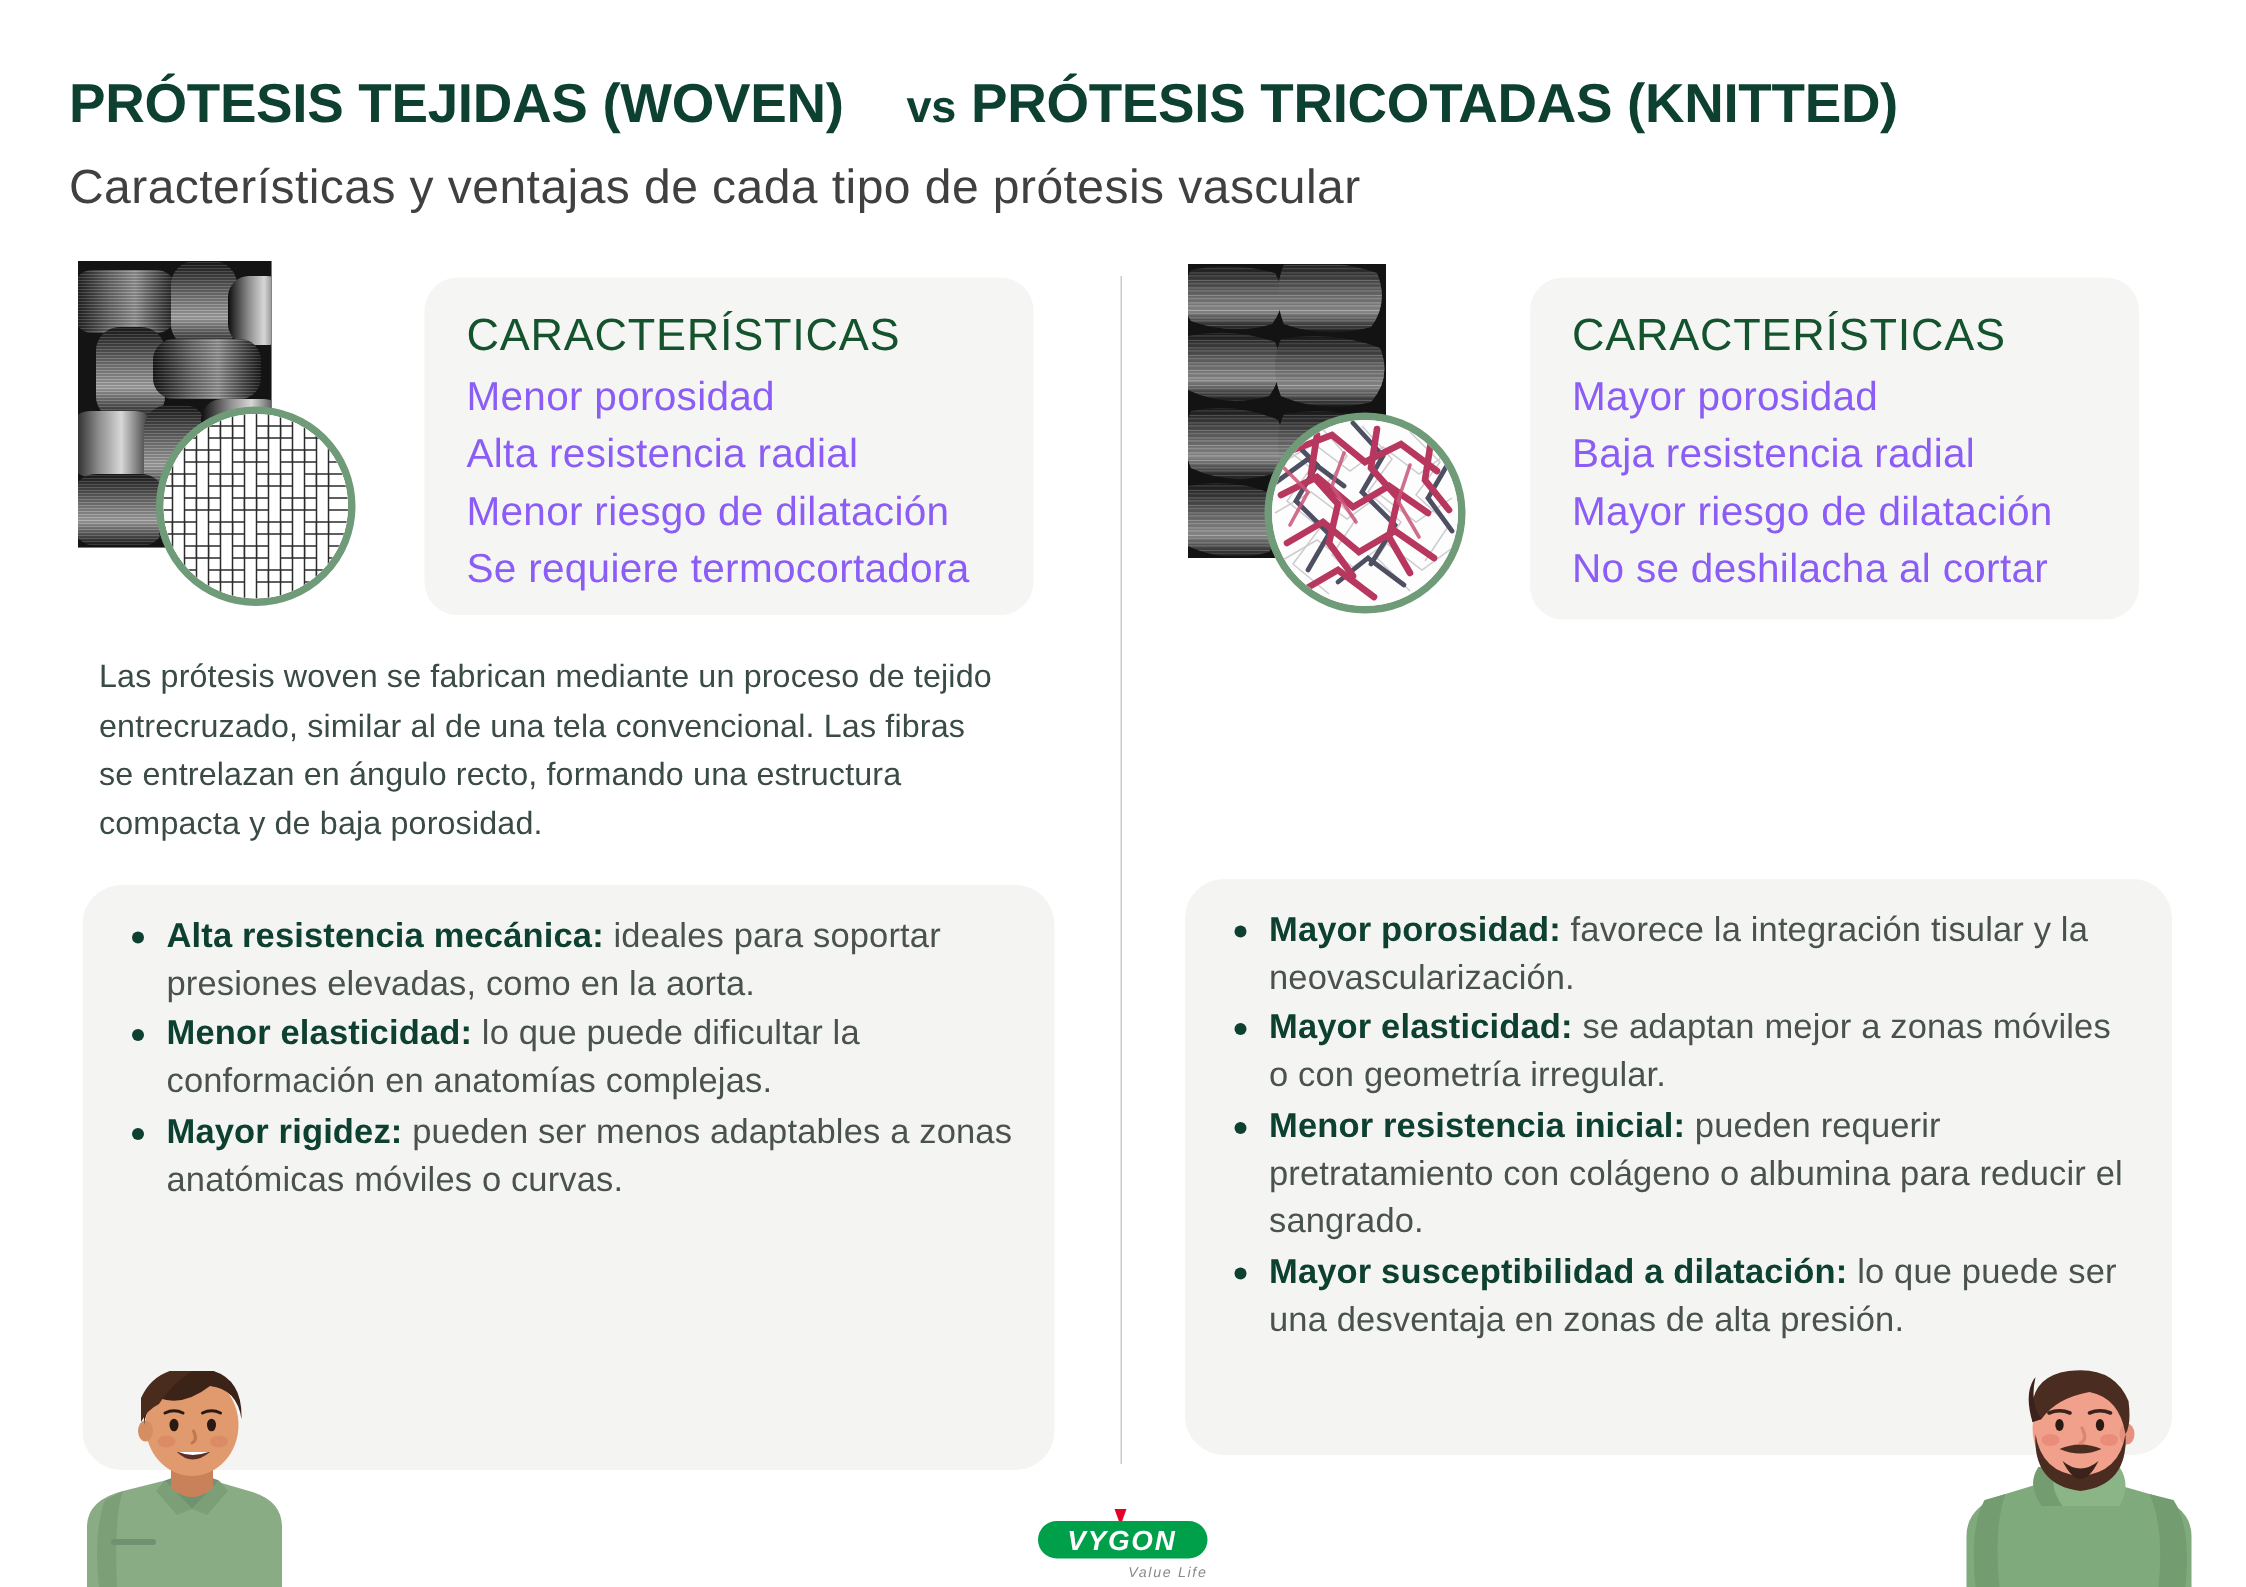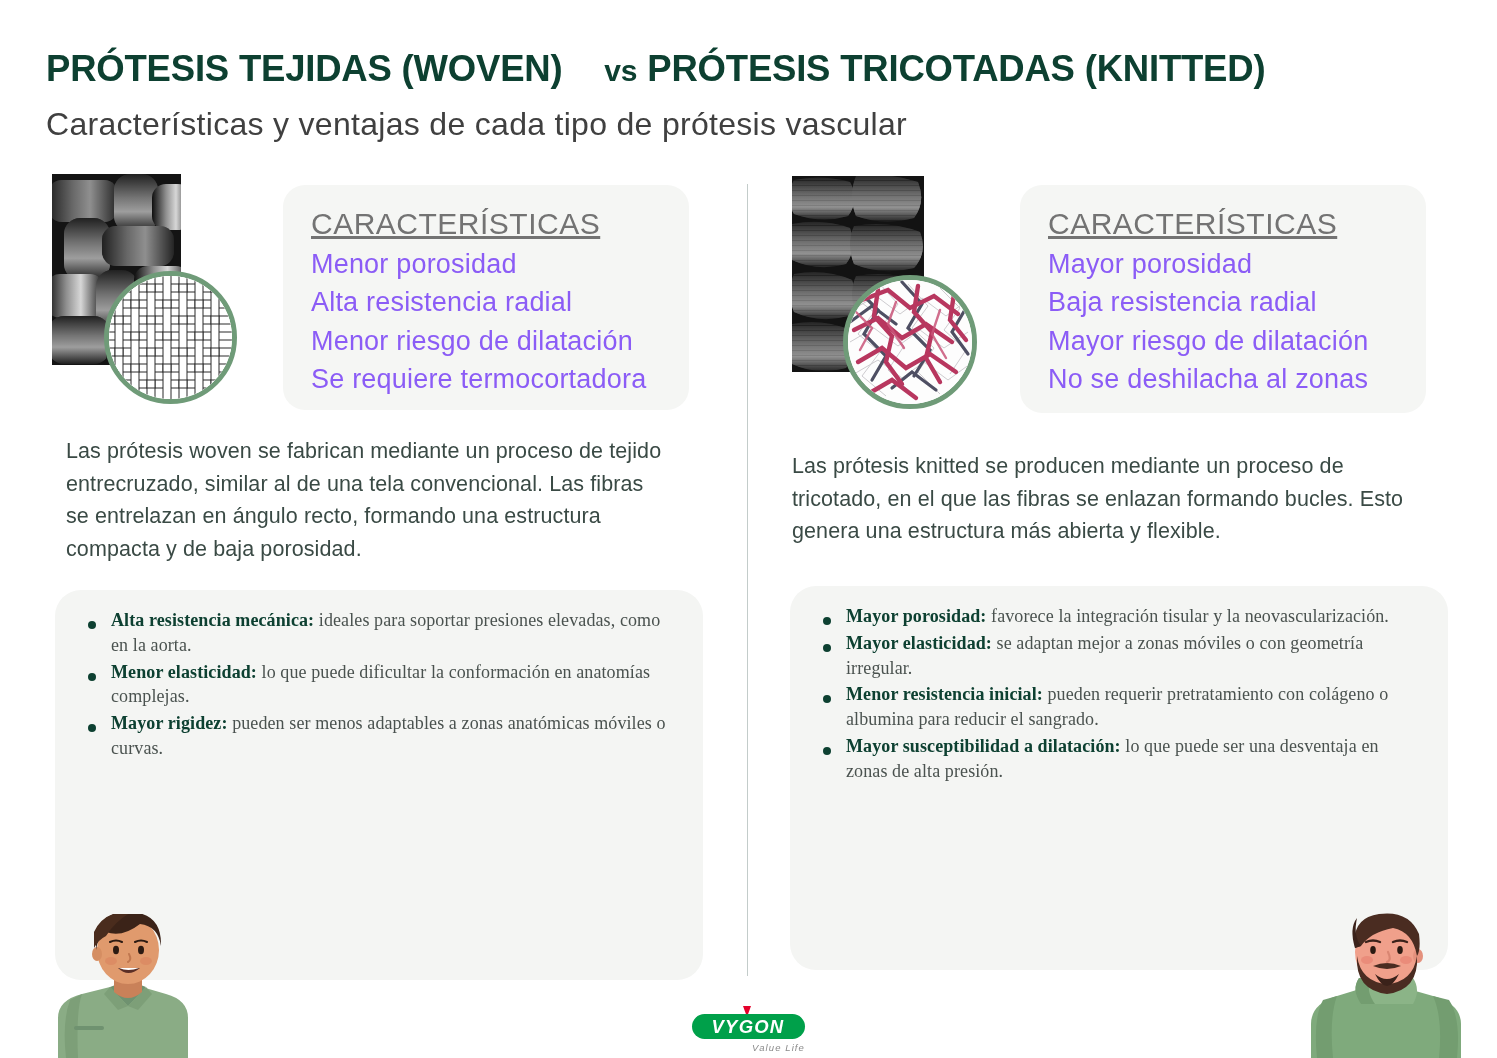--- a/index.html
+++ b/index.html
@@ -48,46 +48,44 @@
     box-sizing:border-box;
   }
   .circle svg{display:block;}
 
   
   .char-card{
     position:absolute;background:#f5f6f4;border-radius:22px;
     box-sizing:border-box;
   }
   .char-title{
-    font-size:30px;letter-spacing:0.5px;color:#737373;font-weight:400;
+    font-size:30px;letter-spacing:0.5px;color:#14532d;font-weight:400;
     margin:0 0 4px 0;
-    text-decoration:underline;
   }
   .char-line{
     font-size:27px;line-height:1.42;color:#8b5cf6;font-weight:300;
     letter-spacing:0.2px;white-space:nowrap;
   }
 
   
   .para{
     position:absolute;font-size:21.5px;line-height:1.52;
     color:#3a4a45;font-weight:300;letter-spacing:0.1px;
   }
 
   
   .bul-card{
     position:absolute;background:#f4f5f3;border-radius:26px;
     box-sizing:border-box;padding:18px 26px 18px 22px;
   }
   .bul-card ul{margin:0;padding:0;list-style:none;}
   .bul-card li{
     position:relative;padding-left:34px;margin:0 0 2px 0;
-    font-size:18px;line-height:1.38;font-weight:300;color:#4a524f;
+    font-size:23px;line-height:1.38;font-weight:300;color:#4a524f;
     letter-spacing:0.1px;
-    font-family:Liberation Serif, serif;
   }
   .bul-card li::before{
     content:"";position:absolute;left:11px;top:13px;
     width:8px;height:8px;border-radius:50%;background:#0d4031;
   }
   .bul-card li b{color:#0d4031;font-weight:700;}
 
   
   .person{position:absolute;}
   .person svg{display:block;}
@@ -352,24 +350,23 @@
           <path d="M92 30 L84 54 L98 78"></path>
         </g>
       </svg>
     </div>
 
     <div class="char-card" style="left:272px;top:185px;width:406px;height:228px;padding:22px 24px 0 28px;">
       <div class="char-title">CARACTERÍSTICAS</div>
       <div class="char-line">Mayor porosidad</div>
       <div class="char-line">Baja resistencia radial</div>
       <div class="char-line">Mayor riesgo de dilatación</div>
-      <div class="char-line">No se deshilacha al zonas</div>
-    </div>
-
-    <div class="para" style="left:44px;top:450px;width:622px;">Las prótesis knitted se producen mediante un proceso de tricotado, en el que las fibras se enlazan formando bucles. Esto genera una estructura más abierta y flexible.</div>
+      <div class="char-line">No se deshilacha al cortar</div>
+    </div>
+
 
     <div class="bul-card" style="left:42px;top:586px;width:658px;height:384px;">
       <ul>
         <li>
           <b>Mayor porosidad:</b><span> favorece la integración tisular y la neovascularización.</span>
         </li>
         <li>
           <b>Mayor elasticidad:</b><span> se adaptan mejor a zonas móviles o con geometría irregular.</span>
         </li>
         <li>

